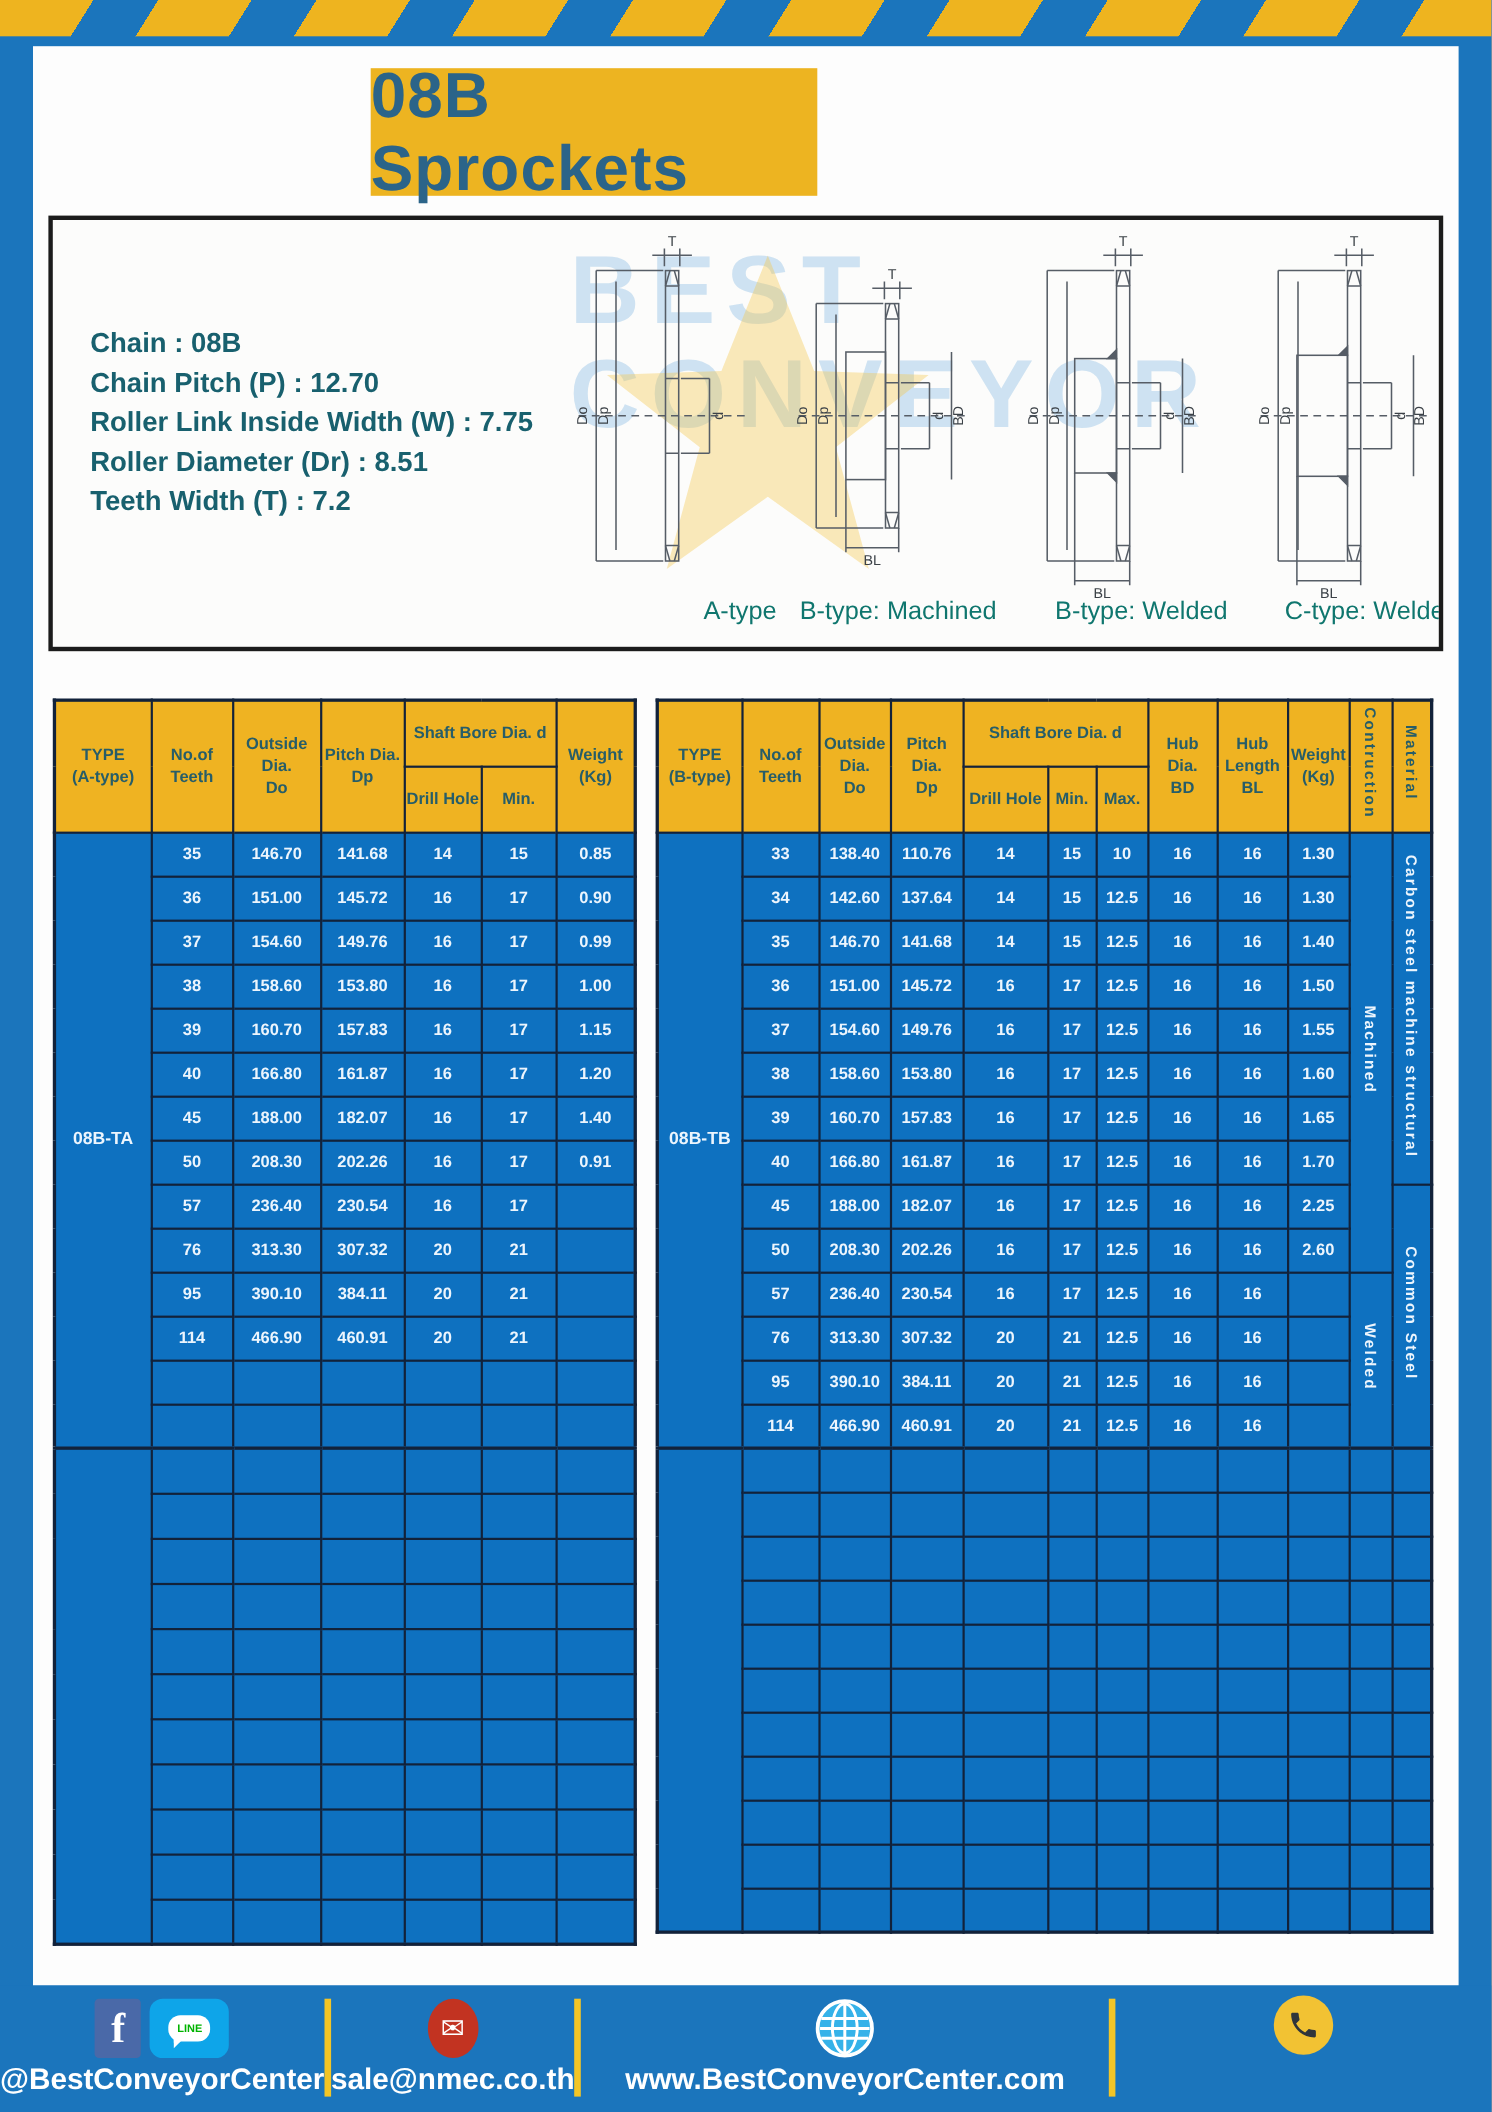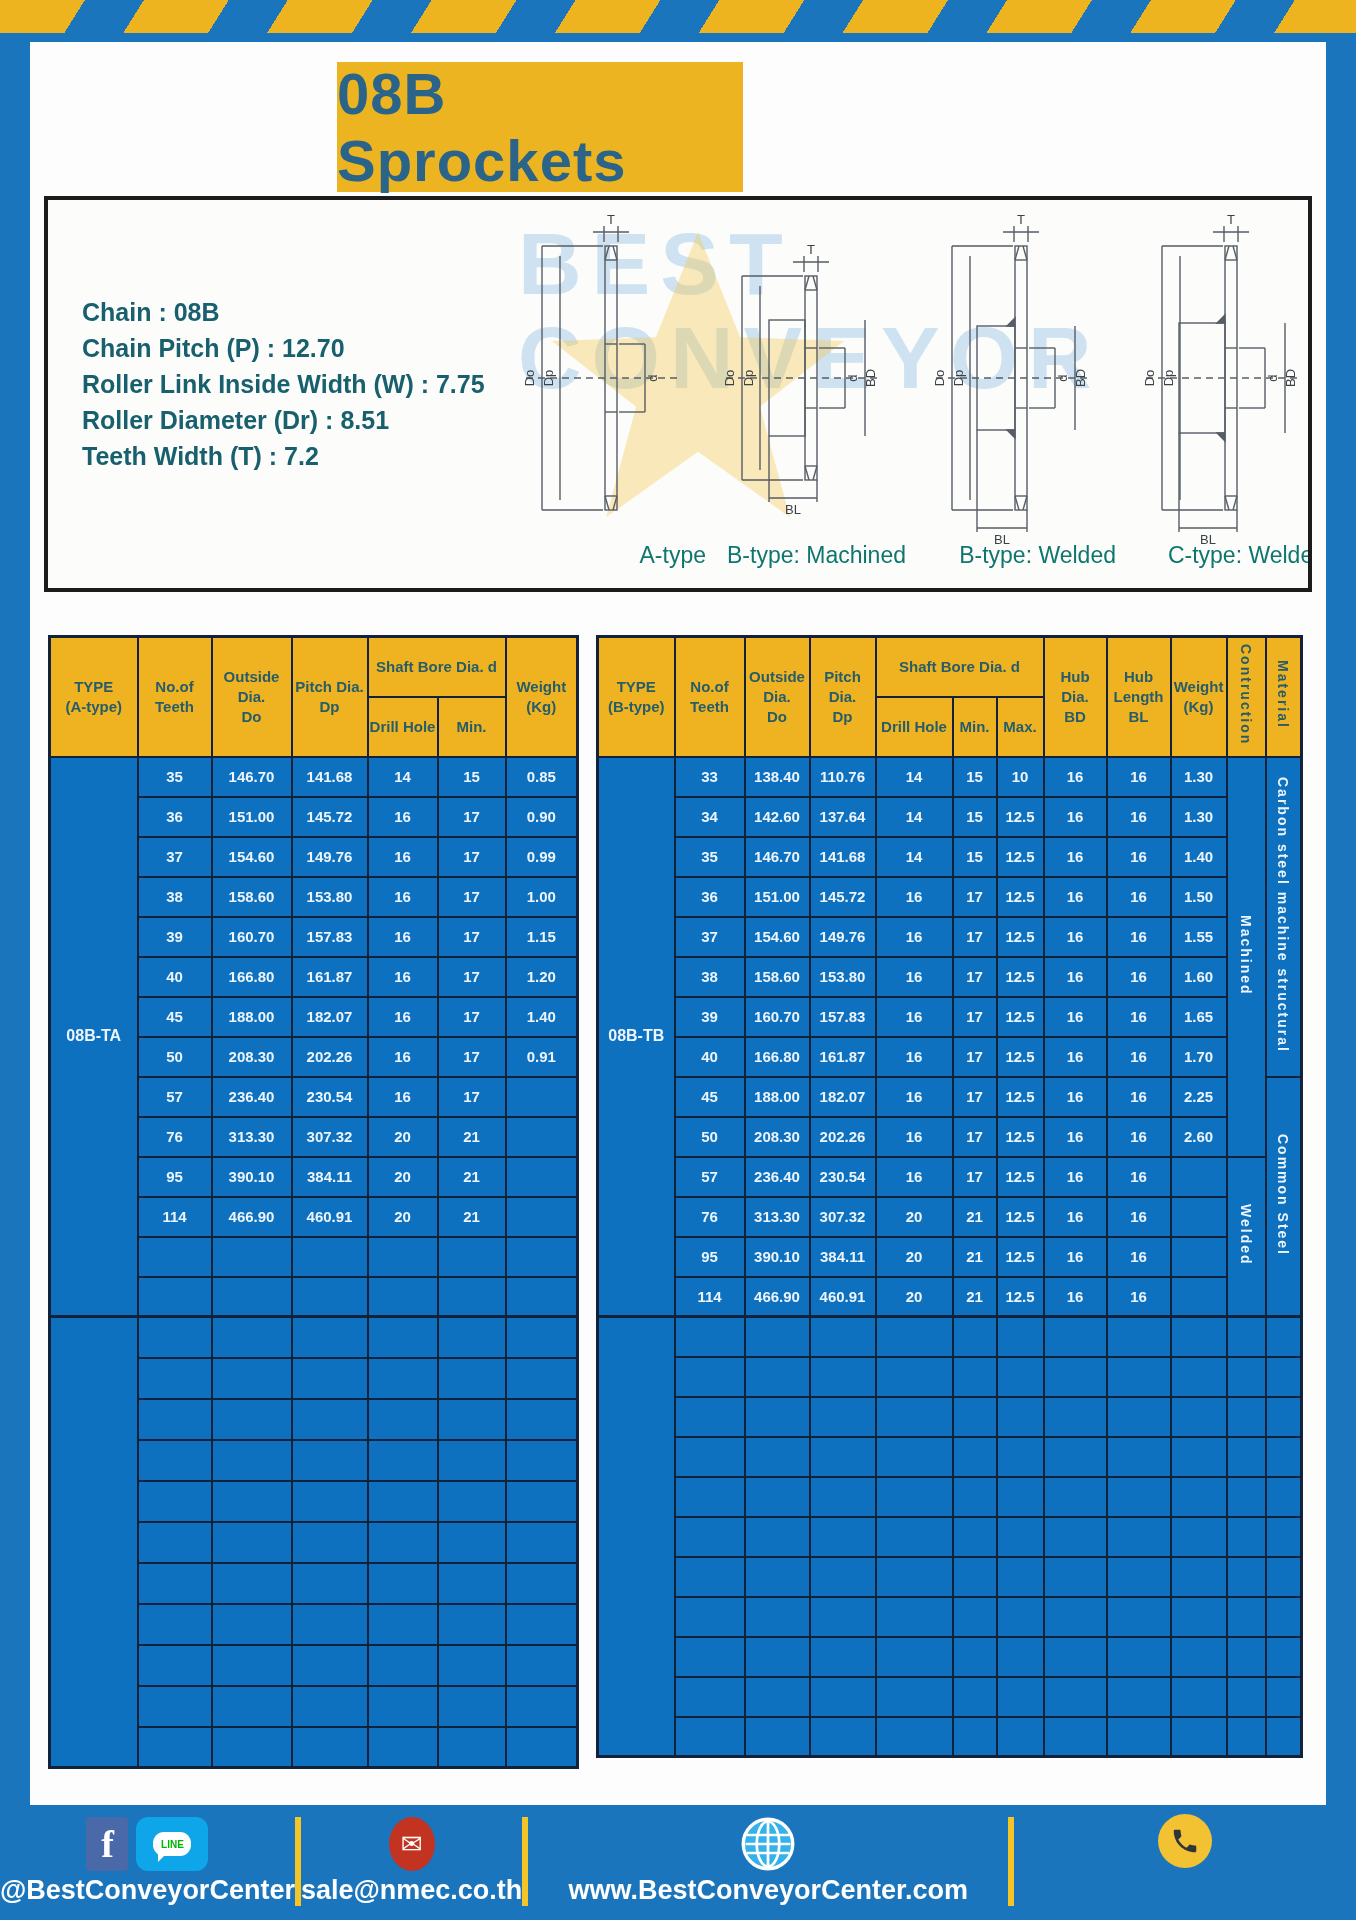--- a/index.html
+++ b/index.html
@@ -2,21 +2,21 @@
 <html><head>
 <meta charset="utf-8">
 <style>
   html,body{margin:0;padding:0;background:#888;}
   .page{position:relative;width:1356px;height:1920px;background:#1b75bc;overflow:hidden;
         font-family:"Liberation Sans",sans-serif;margin:0 auto;}
   .hazard{position:absolute;left:0;top:0;width:100%;height:33px;
         background:repeating-linear-gradient(122deg,#eeb41f 0 72px,#1b75bc 72px 122px);}
   .content{position:absolute;left:30px;top:42px;width:1296px;height:1763px;background:#fdfdfd;}
   
-  .banner{position:absolute;left:307px;top:20px;width:406px;height:130px;background:#edb421;
+  .banner{position:absolute;left:307px;top:20px;width:406px;height:116px;background:#edb421;
         display:flex;align-items:center;justify-content:center;}
   .banner span{font-size:58px;font-weight:bold;color:#2b6489;letter-spacing:1px;}
   
   .diagram-box{position:absolute;left:14px;top:154px;width:1268px;height:396px;background:#fcfcfb;
         border:4px solid #1c1c1c;box-sizing:border-box;overflow:hidden;}
   .watermark{position:absolute;left:470px;top:17px;width:780px;z-index:0;
         font-weight:bold;font-size:88px;line-height:94px;letter-spacing:10px;
         color:rgba(144,190,228,0.42);white-space:nowrap;}
   .wm-logo{position:absolute;left:500px;top:26px;z-index:0;opacity:.38;}
   .specs{position:absolute;left:34px;top:94px;z-index:2;}

